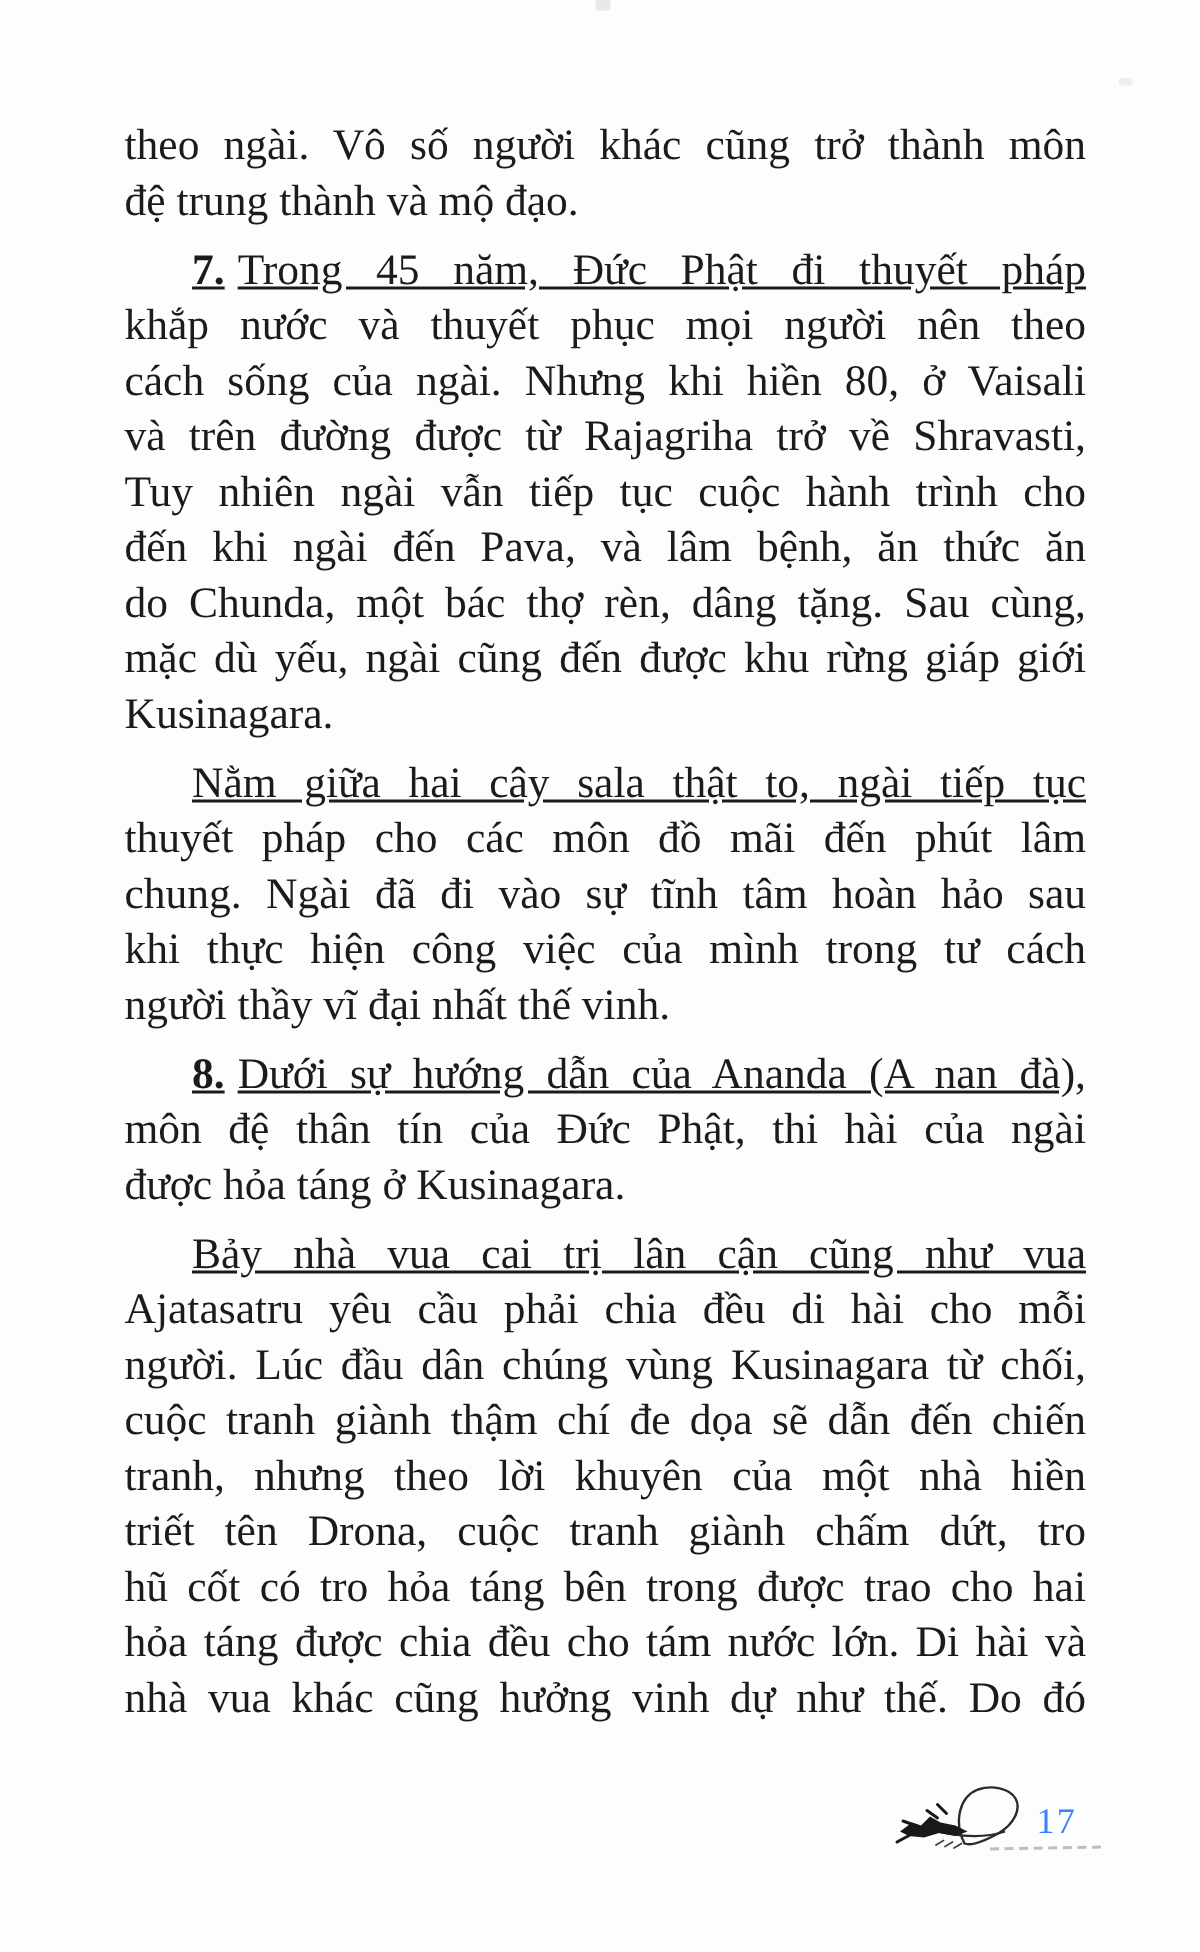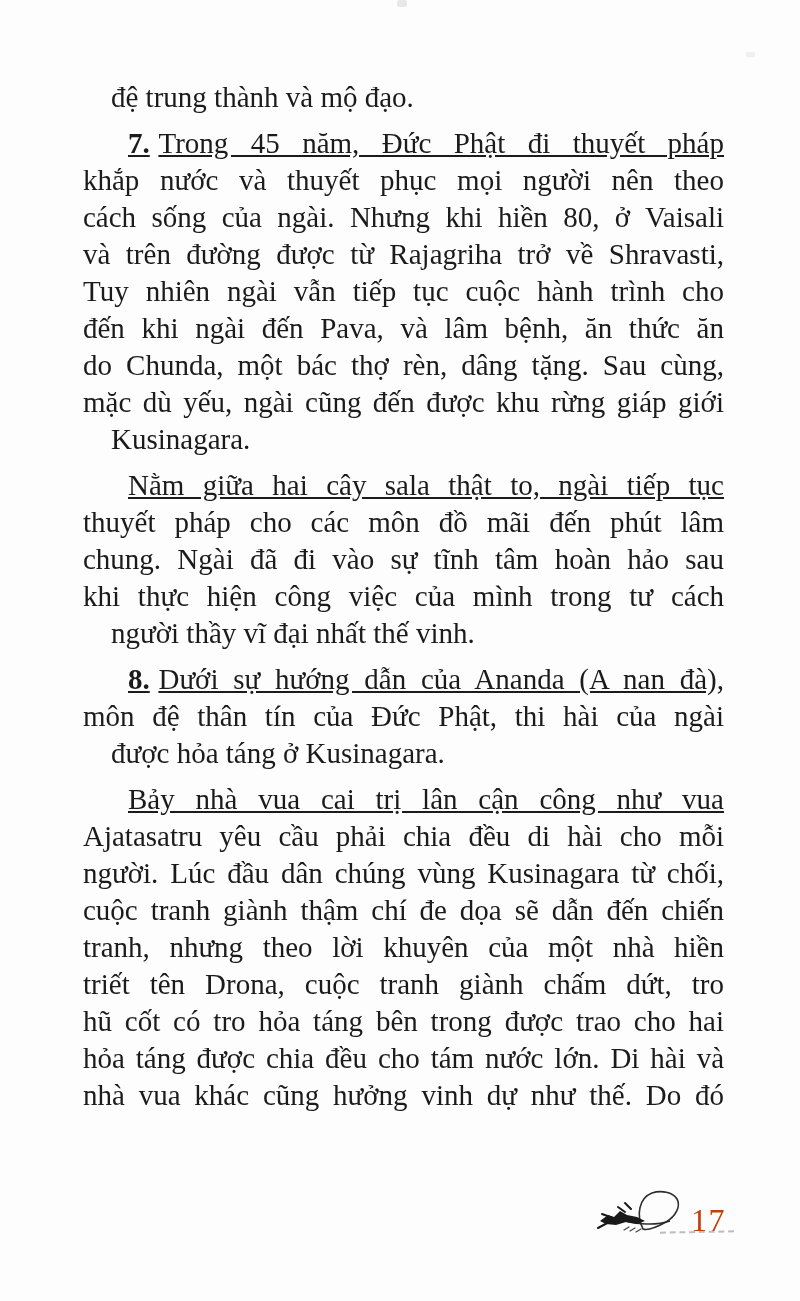--- a/index.html
+++ b/index.html
@@ -21,50 +21,51 @@
   }
   .paragraph { margin: 0; }
   .paragraph + .paragraph { margin-top: 9px; }
   .line {
     font-size: 29px;
     line-height: 37px;
     text-align: justify;
     text-align-last: justify;
     white-space: normal;
   }
-  .line.align-left { text-align-last: left; margin-left: 28px; }
+  .line.align-left { text-align-last: left; }
   .paragraph.indent .line:first-child { text-indent: 45px; text-decoration: underline; }
   .para-num { font-weight: bold; margin-right: 0.30em; }
 
   .footer {
     position: absolute;
     left: 596px; top: 1186px;
     width: 160px; height: 58px;
   }
   .flourish { position: absolute; left: 0; top: 2px; }
   .page-number {
     position: absolute; left: 95px; top: 16px;
-    font-size: 32px; letter-spacing: 1.5px; color: #c2410c;
+    font-size: 24px; letter-spacing: 1.5px; color: #3b82f6;
   }
   .dashes {
     position: absolute; left: 64px; top: 45px;
     width: 74px; height: 0;
     border-top: 2px dashed #9c9c9c;
     opacity: .65;
     transform: rotate(-1deg);
   }
 </style>
 </head>
 <body>
 
 <div class="scan-mark top"></div>
 <div class="scan-mark right"></div>
 
 <div class="text-block">
     <div class="paragraph">
+      <div class="line">theo ngài. Vô số người khác cũng trở thành môn</div>
       <div class="line align-left">đệ trung thành và mộ đạo.</div>
     </div>
     <div class="paragraph indent">
       <div class="line"><b class="para-num">7.</b><span>Trong 45 năm, Đức Phật đi thuyết pháp</span></div>
       <div class="line">khắp nước và thuyết phục mọi người nên theo</div>
       <div class="line">cách sống của ngài. Nhưng khi hiền 80, ở Vaisali</div>
       <div class="line">và trên đường được từ Rajagriha trở về Shravasti,</div>
       <div class="line">Tuy nhiên ngài vẫn tiếp tục cuộc hành trình cho</div>
       <div class="line">đến khi ngài đến Pava, và lâm bệnh, ăn thức ăn</div>
       <div class="line">do Chunda, một bác thợ rèn, dâng tặng. Sau cùng,</div>
@@ -77,21 +78,21 @@
       <div class="line">chung. Ngài đã đi vào sự tĩnh tâm hoàn hảo sau</div>
       <div class="line">khi thực hiện công việc của mình trong tư cách</div>
       <div class="line align-left">người thầy vĩ đại nhất thế vinh.</div>
     </div>
     <div class="paragraph indent">
       <div class="line"><b class="para-num">8.</b><span>Dưới sự hướng dẫn của Ananda (A nan đà),</span></div>
       <div class="line">môn đệ thân tín của Đức Phật, thi hài của ngài</div>
       <div class="line align-left">được hỏa táng ở Kusinagara.</div>
     </div>
     <div class="paragraph indent">
-      <div class="line">Bảy nhà vua cai trị lân cận công như vua</div>
+      <div class="line">Bảy nhà vua cai trị lân cận cũng như vua</div>
       <div class="line">Ajatasatru yêu cầu phải chia đều di hài cho mỗi</div>
       <div class="line">người. Lúc đầu dân chúng vùng Kusinagara từ chối,</div>
       <div class="line">cuộc tranh giành thậm chí đe dọa sẽ dẫn đến chiến</div>
       <div class="line">tranh, nhưng theo lời khuyên của một nhà hiền</div>
       <div class="line">triết tên Drona, cuộc tranh giành chấm dứt, tro</div>
       <div class="line">hũ cốt có tro hỏa táng bên trong được trao cho hai</div>
       <div class="line">hỏa táng được chia đều cho tám nước lớn. Di hài và</div>
       <div class="line">nhà vua khác cũng hưởng vinh dự như thế. Do đó</div>
     </div>
   </div>

